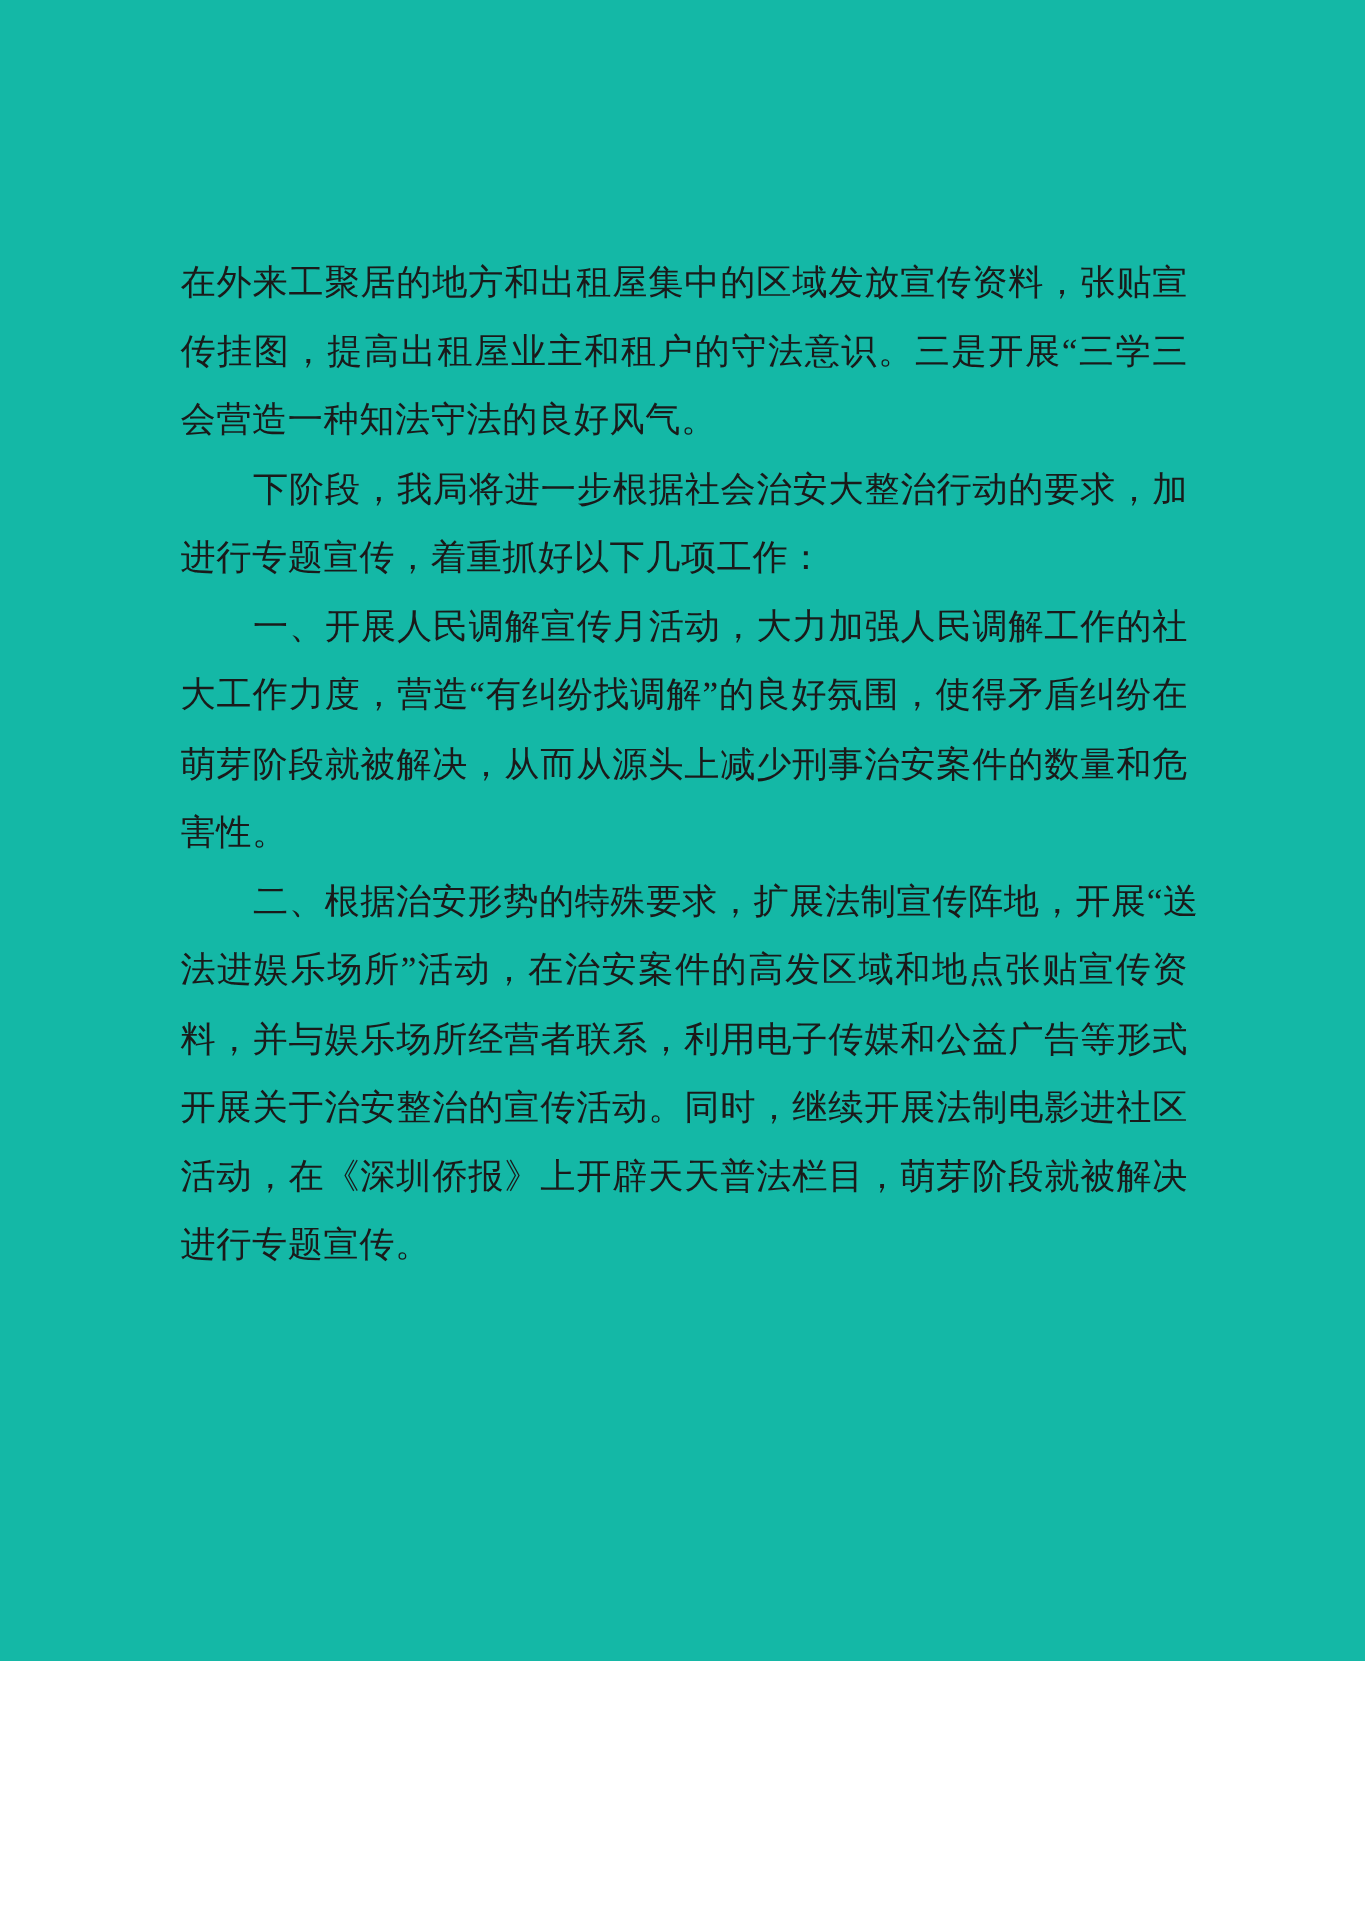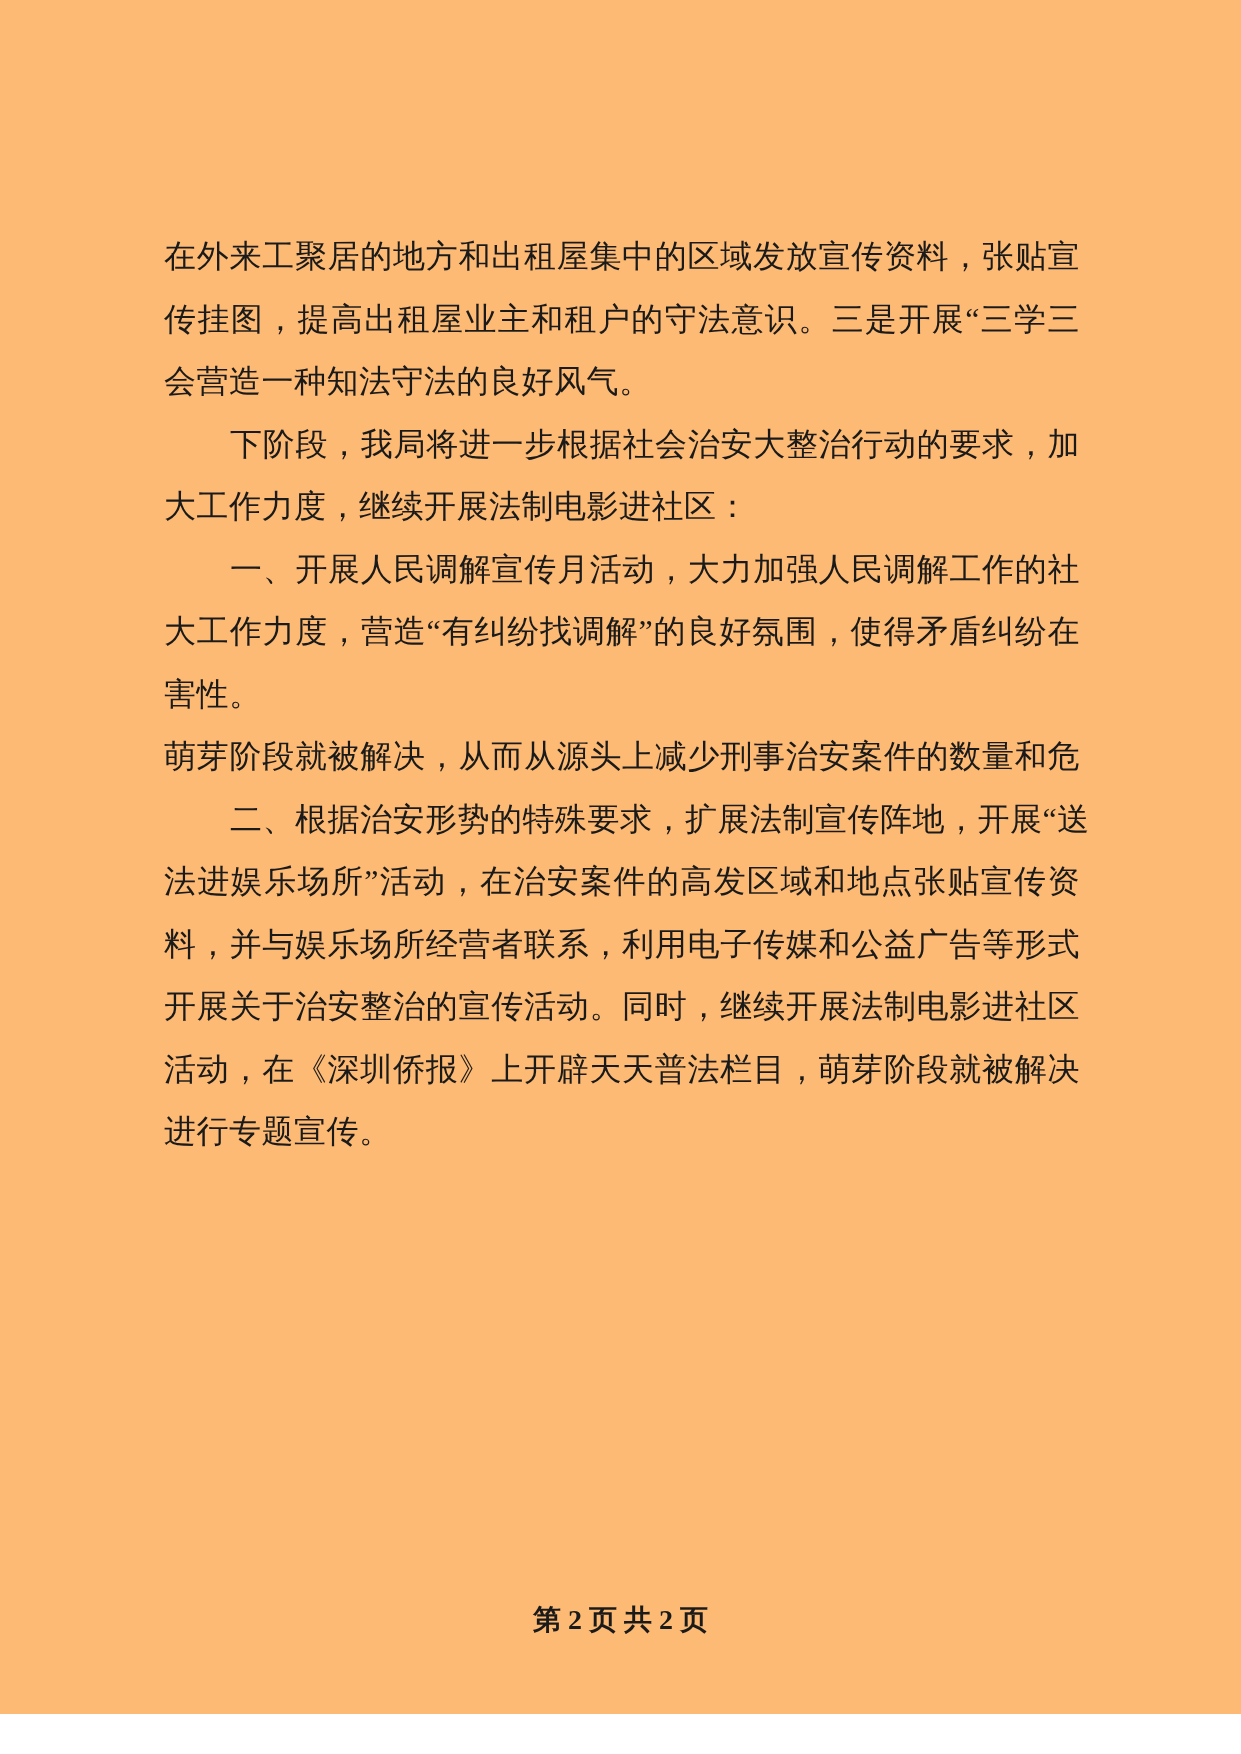--- a/index.html
+++ b/index.html
@@ -3,22 +3,22 @@
 <meta charset="utf-8">
 <style>
   html, body {
     margin: 0;
     padding: 0;
     background: #ffffff;
   }
   .page {
     position: relative;
     width: 1241px;
-    height: 1714px;
-    background: #fdba74;
+    height: 1510px;
+    background: #14b8a6;
     overflow: hidden;
     font-family: "Liberation Serif", "DejaVu Serif", serif;
     color: #1a1a1a;
   }
   .content {
     position: absolute;
     left: 164px;
     top: 225px;
     width: 916px;
   }
@@ -56,26 +56,26 @@
 <body>
 
 <div class="page">
   <div class="content">
 
     <div class="line">在外来工聚居的地方和出租屋集中的区域发放宣传资料，张贴宣</div>
     <div class="line">传挂图，提高出租屋业主和租户的守法意识。三是开展“三学三</div>
     <div class="line end">会营造一种知法守法的良好风气。</div>
 
     <div class="line indent">下阶段，我局将进一步根据社会治安大整治行动的要求，加</div>
-    <div class="line end">大工作力度，继续开展法制电影进社区：</div>
+    <div class="line end">进行专题宣传，着重抓好以下几项工作：</div>
 
     <div class="line indent">一、开展人民调解宣传月活动，大力加强人民调解工作的社</div>
     <div class="line">大工作力度，营造“有纠纷找调解”的良好氛围，使得矛盾纠纷在</div>
+    <div class="line">萌芽阶段就被解决，从而从源头上减少刑事治安案件的数量和危</div>
     <div class="line end">害性。</div>
-    <div class="line">萌芽阶段就被解决，从而从源头上减少刑事治安案件的数量和危</div>
 
     <div class="line indent">二、根据治安形势的特殊要求，扩展法制宣传阵地，开展“送</div>
     <div class="line">法进娱乐场所”活动，在治安案件的高发区域和地点张贴宣传资</div>
     <div class="line">料，并与娱乐场所经营者联系，利用电子传媒和公益广告等形式</div>
     <div class="line">开展关于治安整治的宣传活动。同时，继续开展法制电影进社区</div>
     <div class="line">活动，在《深圳侨报》上开辟天天普法栏目，萌芽阶段就被解决</div>
     <div class="line end">进行专题宣传。</div>
 
   </div>
 

